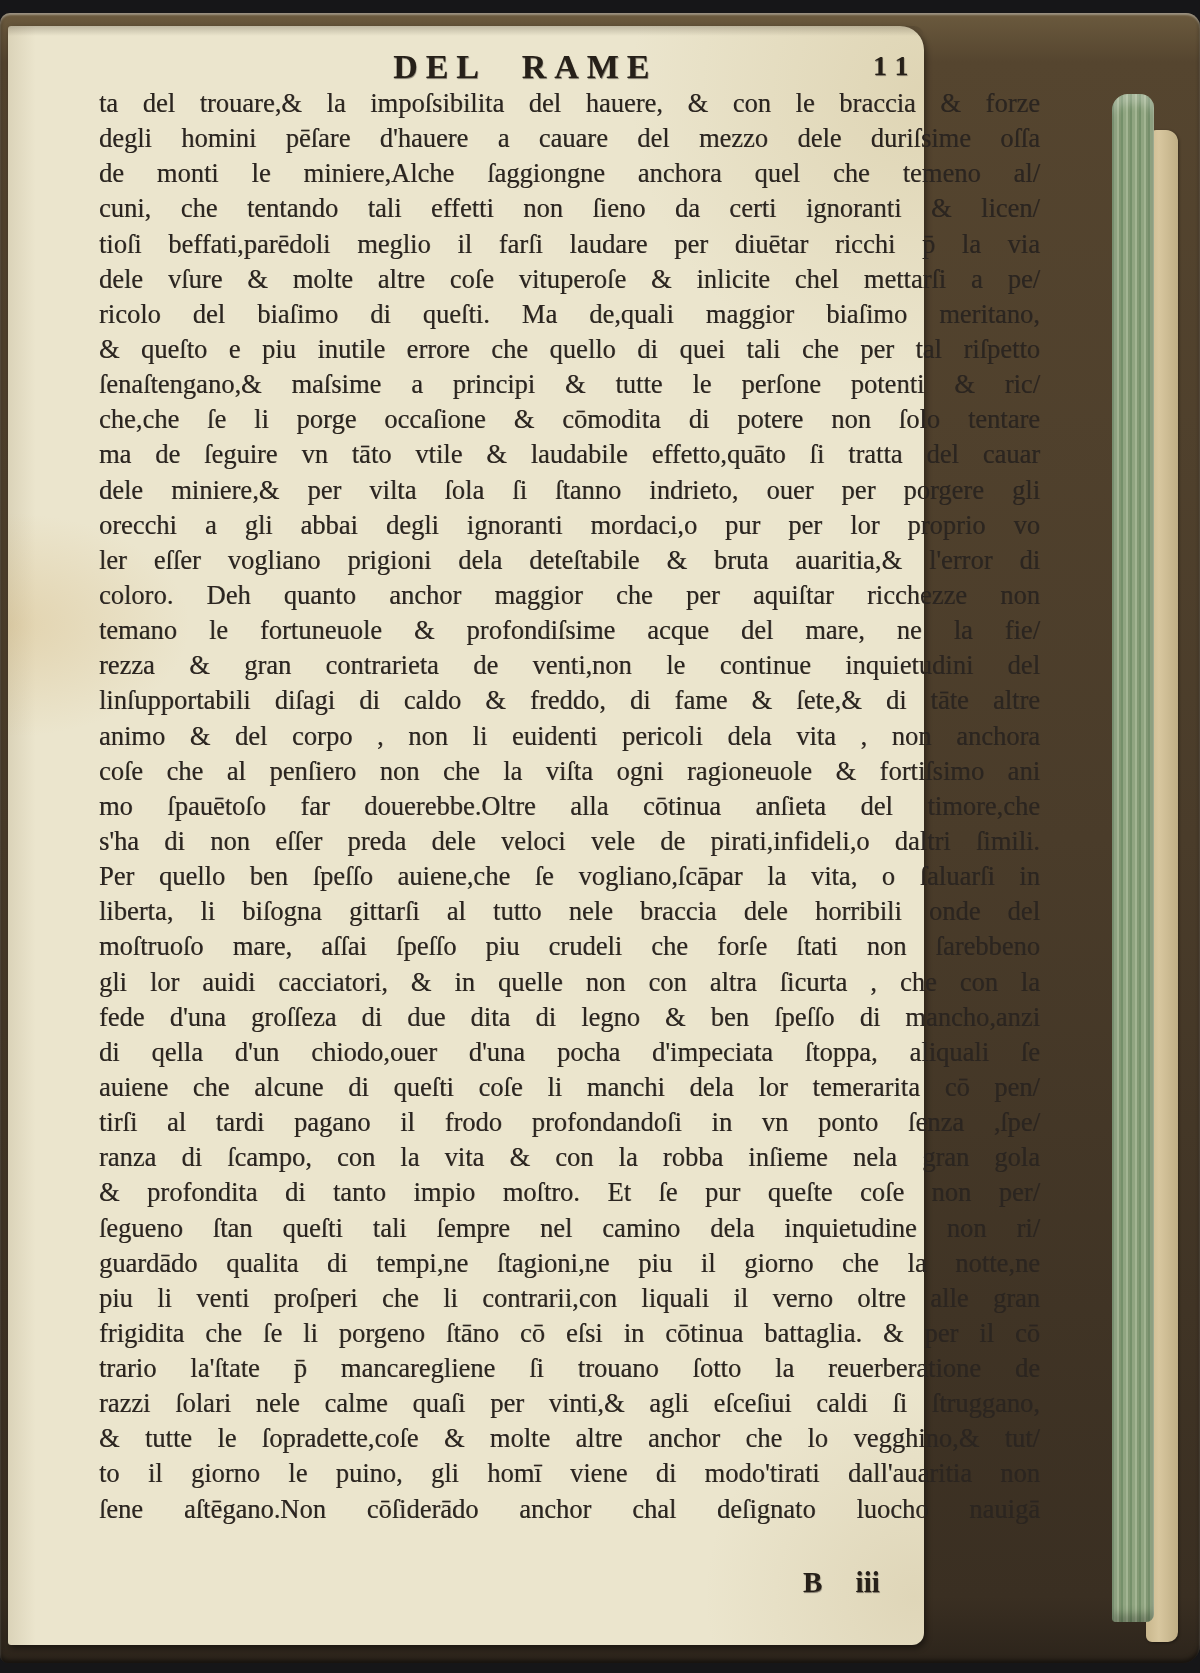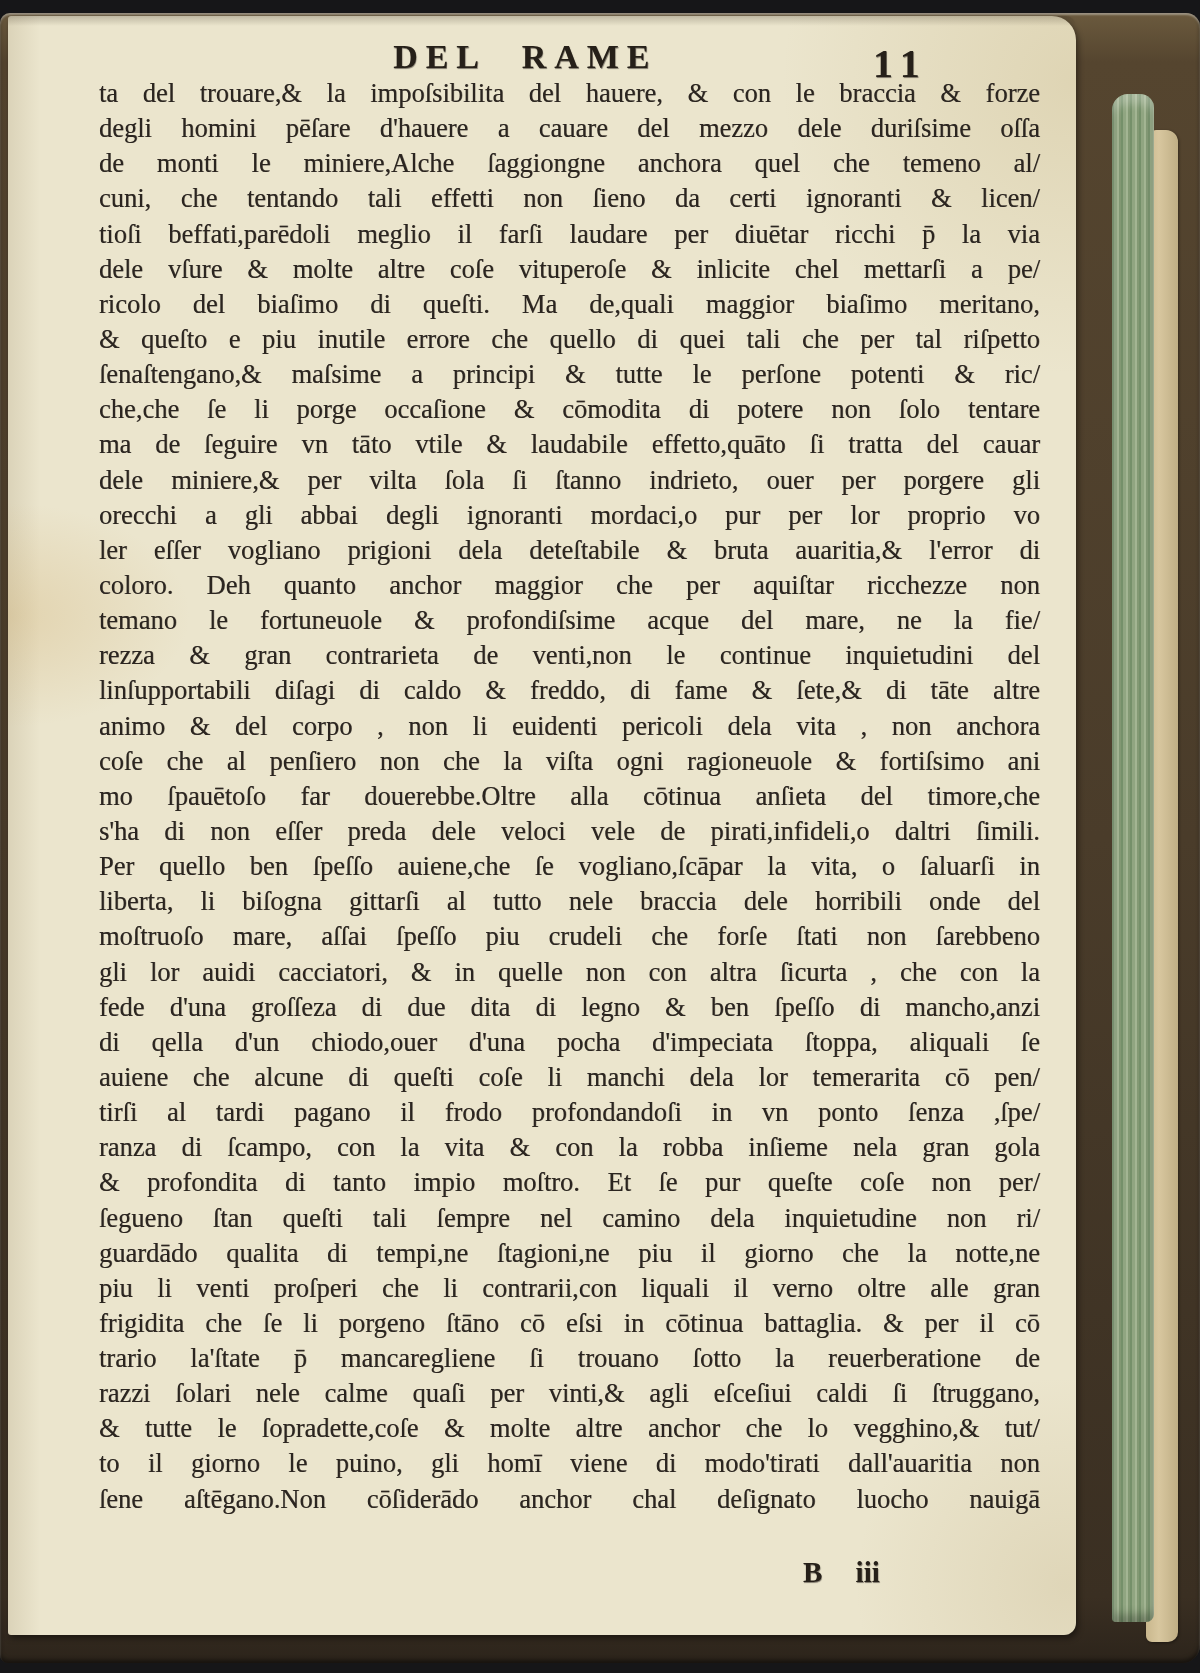--- a/index.html
+++ b/index.html
@@ -41,21 +41,21 @@
     background: repeating-linear-gradient(90deg,
       var(--fore-edge-green-dark) 0 2px,
       var(--fore-edge-green) 2px 5px,
       #a3b593 5px 7px,
       #839974 7px 9px);
     border-radius: 16px 14px 8px 4px;
     box-shadow: inset 0 10px 8px rgba(255,255,255,0.25), inset 0 -8px 8px rgba(0,0,0,0.25);
   }
   .page {
     position: absolute;
-    left: 8px; top: 16px; width: 1068px; height: 1619px;
+    left: 8px; top: 26px; width: 916px; height: 1619px;
     background:
       radial-gradient(ellipse 260px 160px at 0% 37%, rgba(205,170,105,0.30), rgba(205,170,105,0) 70%),
       radial-gradient(ellipse 420px 420px at 100% 4%, rgba(190,170,115,0.28), rgba(190,170,115,0) 70%),
       radial-gradient(ellipse 300px 300px at 99% 97%, rgba(180,160,110,0.22), rgba(180,160,110,0) 70%),
       linear-gradient(90deg, rgba(120,100,60,0.14) 0, rgba(120,100,60,0) 3%),
       var(--paper);
     border-radius: 3px 24px 12px 3px;
     box-shadow: 2px 3px 6px rgba(0,0,0,0.45);
     color: var(--ink);
   }
@@ -68,21 +68,21 @@
     left: 50%; transform: translateX(-58%);
     font-size: 34px; font-weight: bold;
     letter-spacing: 8px; word-spacing: 20px;
     color: #262019;
     text-shadow: 0.6px 0.6px 0.8px rgba(43,37,32,0.55);
     white-space: nowrap;
   }
   .page-number {
     position: absolute;
     left: 818px; top: 2px;
-    font-size: 40px; font-weight: bold;
+    font-size: 28px; font-weight: bold;
     letter-spacing: 9px;
     color: #262019;
     text-shadow: 0.6px 0.6px 0.8px rgba(43,37,32,0.55);
   }
   .text-block {
     position: absolute;
     left: 47px; top: 60px; width: 985px;
   }
   .tline {
     height: 35.15px;

